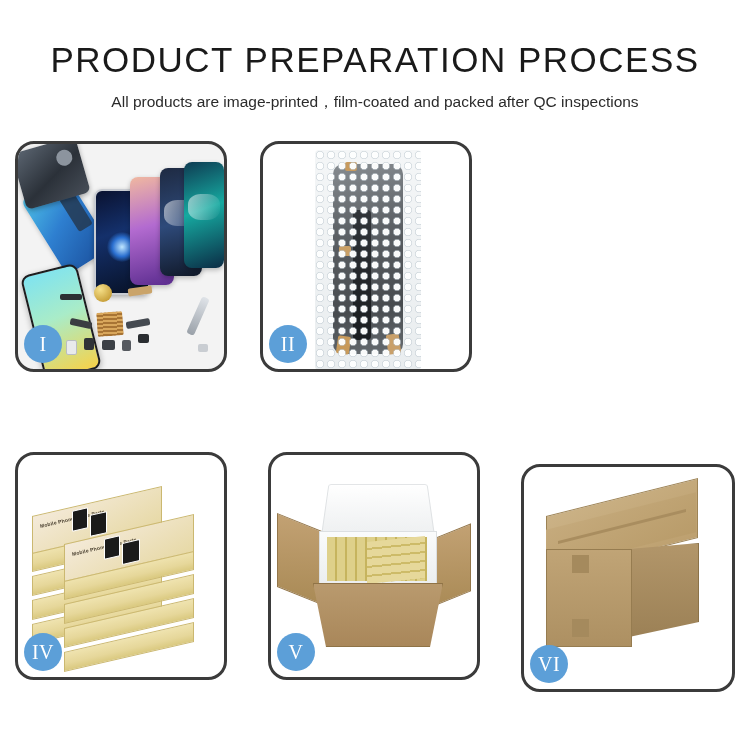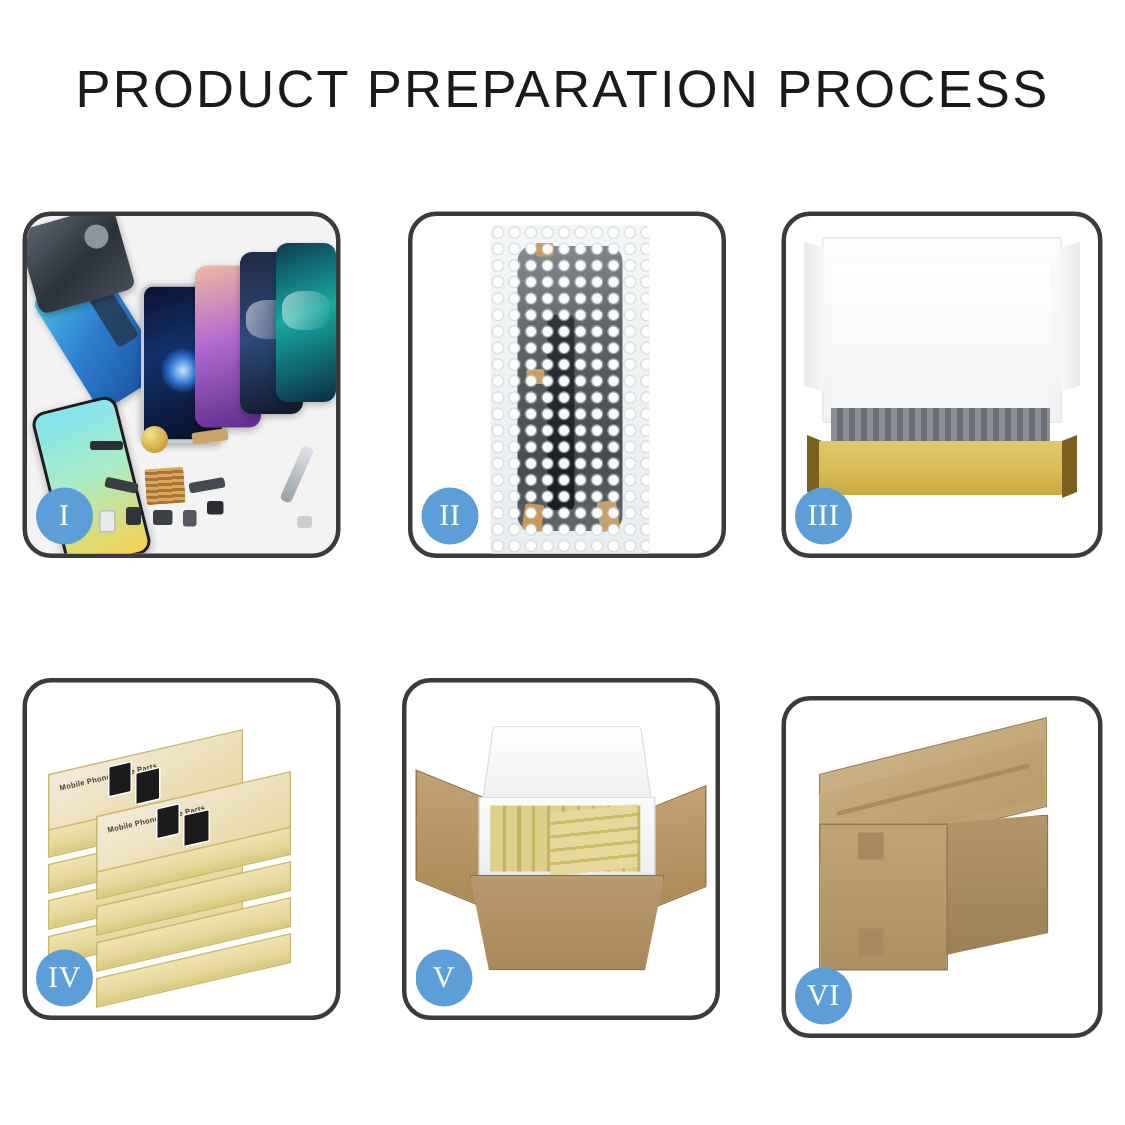--- a/index.html
+++ b/index.html
@@ -28,21 +28,21 @@
   .grid{position:absolute;left:0;top:0;width:750px;height:750px;}
   .panel{
     position:absolute;
     border:3px solid #3b3b3b;
     border-radius:19px;
     background:#ffffff;
     box-sizing:border-box;
     overflow:hidden;
   }
   .p1{left:15px;top:141px;width:212px;height:231px;background:#f3f3f3;}
-  .p2{left:272px;top:141px;width:212px;height:231px;}
+  .p2{left:260px;top:141px;width:212px;height:231px;}
   .p3{left:521px;top:141px;width:214px;height:231px;}
   .p4{left:15px;top:452px;width:212px;height:228px;}
   .p5{left:268px;top:452px;width:212px;height:228px;}
   .p6{left:521px;top:464px;width:214px;height:228px;}
 
   .badge{
     position:absolute;left:6px;bottom:6px;
     width:38px;height:38px;border-radius:50%;
     background:#5c9fd8;
     color:#ffffff;
@@ -301,20 +301,21 @@
   .c-tape1{position:absolute;left:48px;top:88px;width:17px;height:18px;background:#a58a5d;}
   .c-tape2{position:absolute;left:48px;top:152px;width:17px;height:18px;background:#a58a5d;}
 </style>
 </head>
 <body>
 
 <div class="page">
 
   <div class="header">
     <h1 class="title">PRODUCT PREPARATION PROCESS</h1>
+    <p class="subtitle">All products are image-printed，film-coated and packed after QC inspections</p>
   </div>
 
   <div class="grid">
 
     <div class="panel p1">
       <div class="scene">
         <div class="ph ph-blue"></div>
         <div class="ph ph-glass"></div>
         <div class="ph ph-purple"></div>
         <div class="ph ph-dark"></div>
@@ -346,31 +347,20 @@
           <div class="tab-a"></div>
           <div class="tab-b"></div>
           <div class="tab-c"></div>
           <div class="tab-d"></div>
           <div class="bubbles"></div>
         </div>
       </div>
       <div class="badge">II</div>
     </div>
 
-    <div class="panel p3">
-      <div class="scene">
-        <div class="fb-lid"></div>
-        <div class="fb-foam"></div>
-        <div class="fb-inner"></div>
-        <div class="fb-tray-left"></div>
-        <div class="fb-tray-right"></div>
-        <div class="fb-tray-front"></div>
-      </div>
-      <div class="badge">III</div>
-    </div>
 
     <div class="panel p4">
       <div class="scene">
         <div class="stack">
           <div class="sbox sb-l4"></div>
           <div class="sbox sb-l3"></div>
           <div class="sbox sb-l2"></div>
           <div class="sbox sb-l1"></div>
           <div class="sbox sb-topA"></div>
           <div class="sb-label lblA">Mobile Phone Spare Parts</div>

